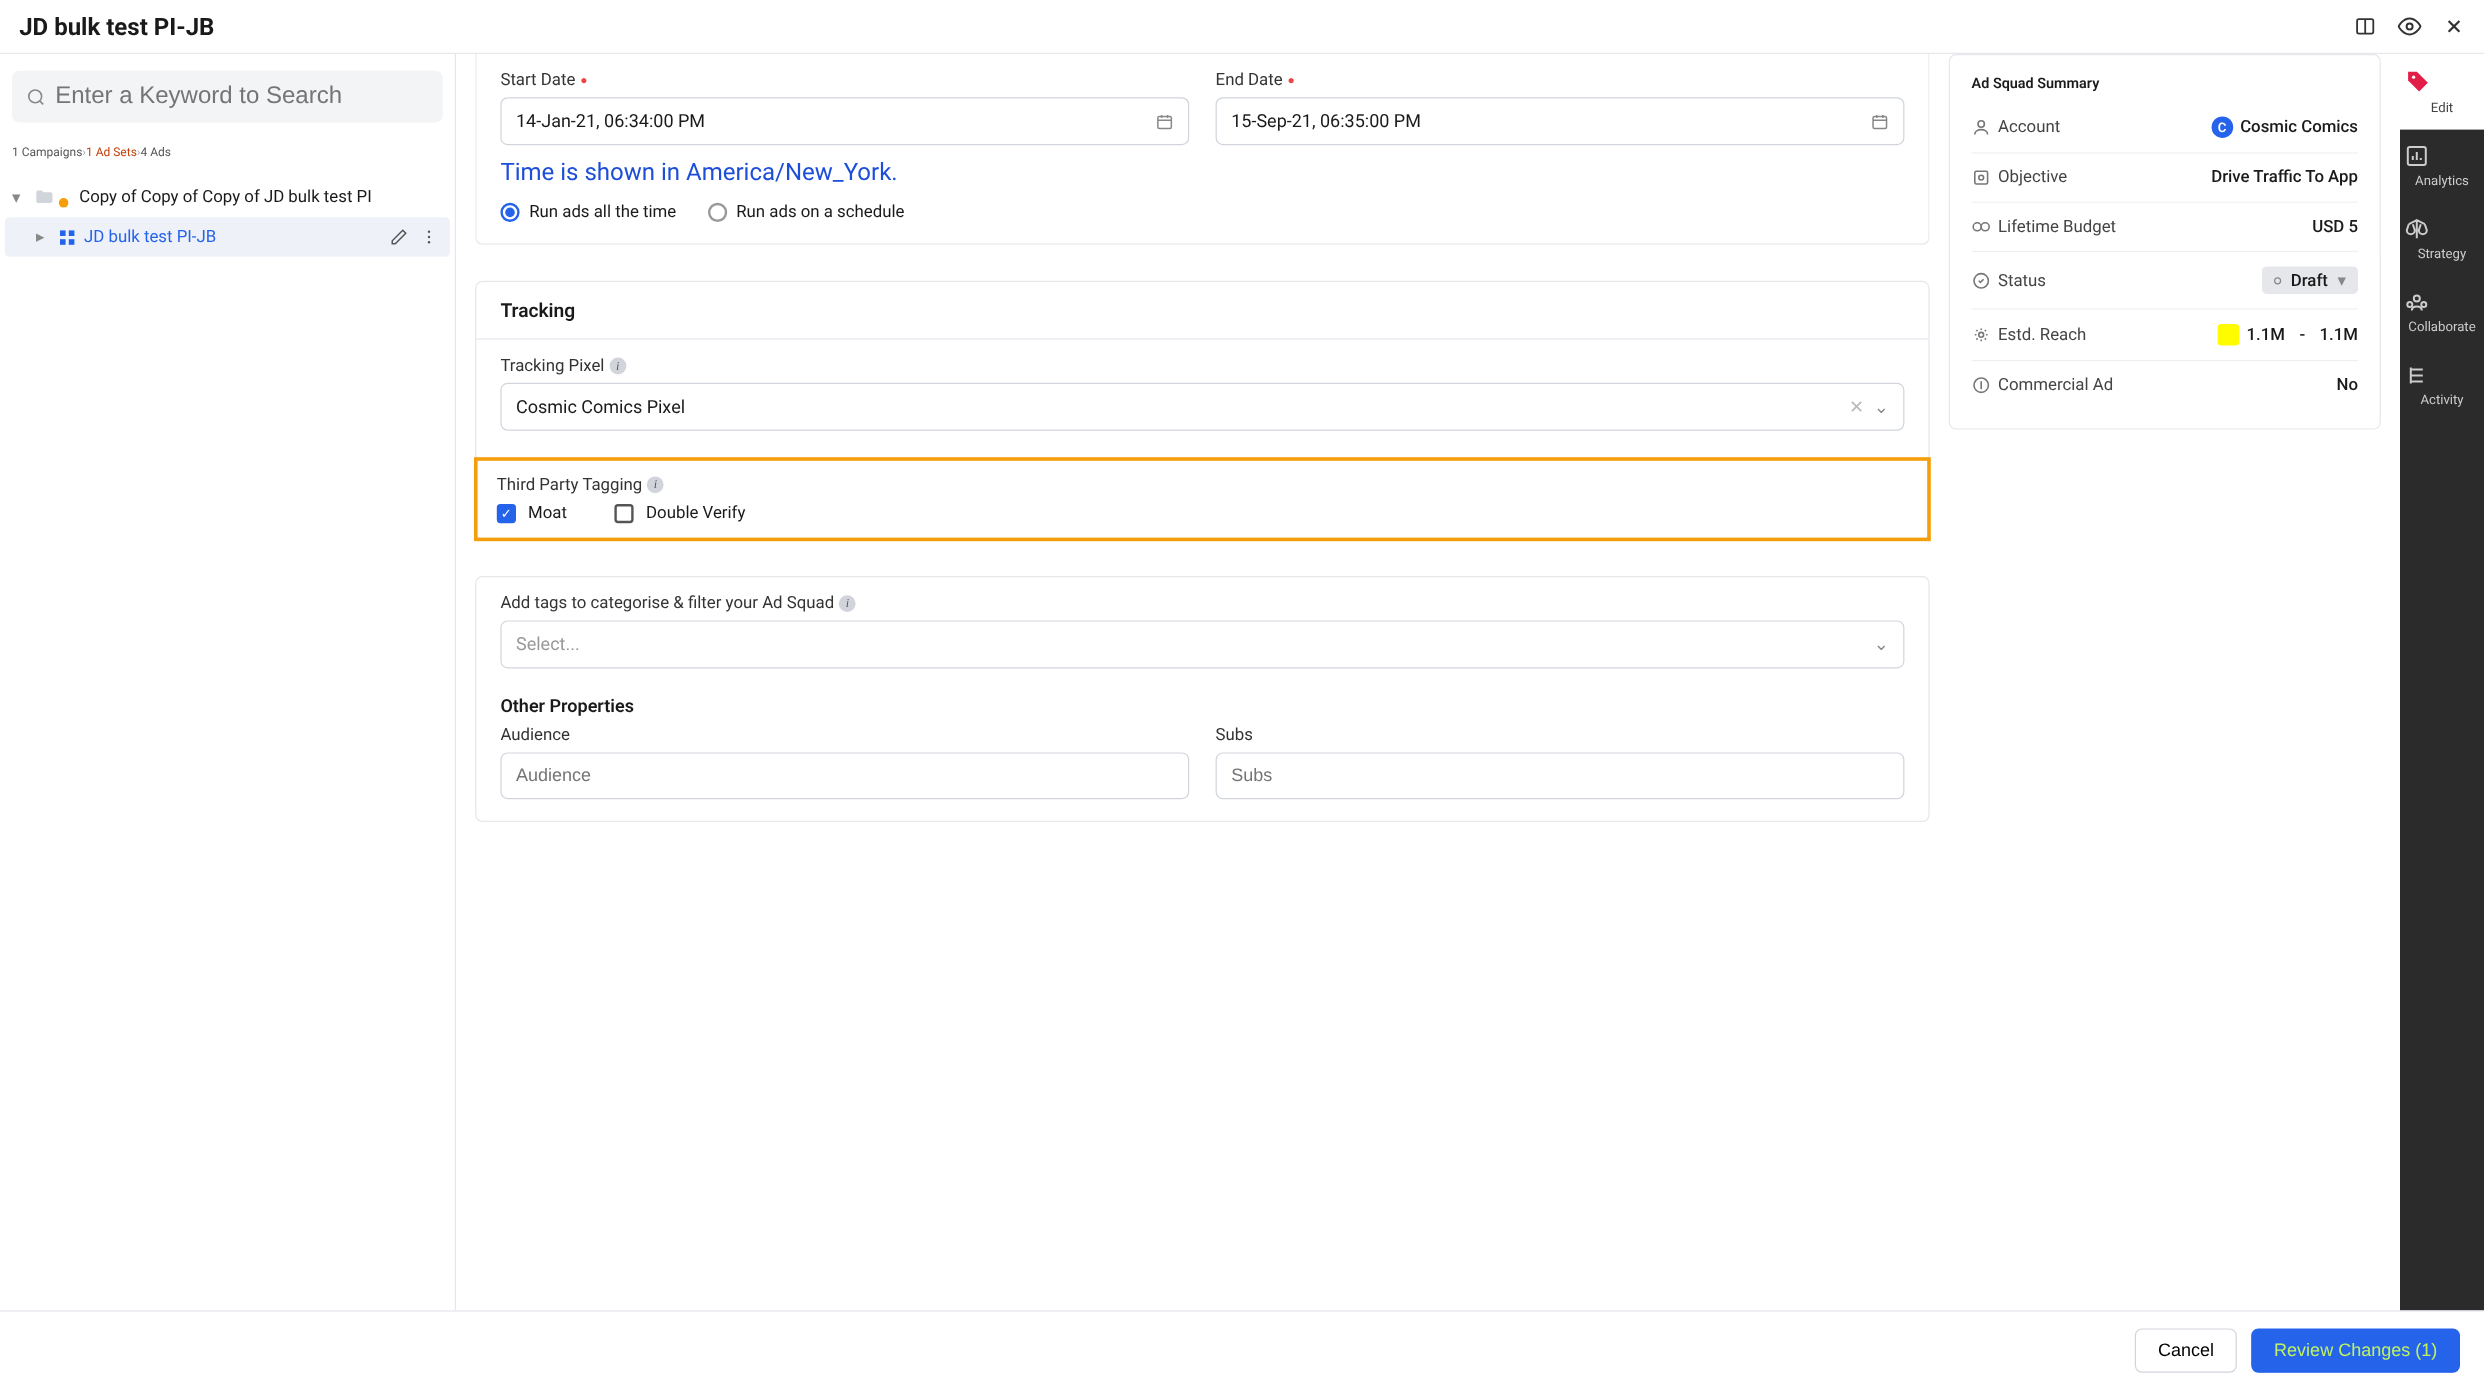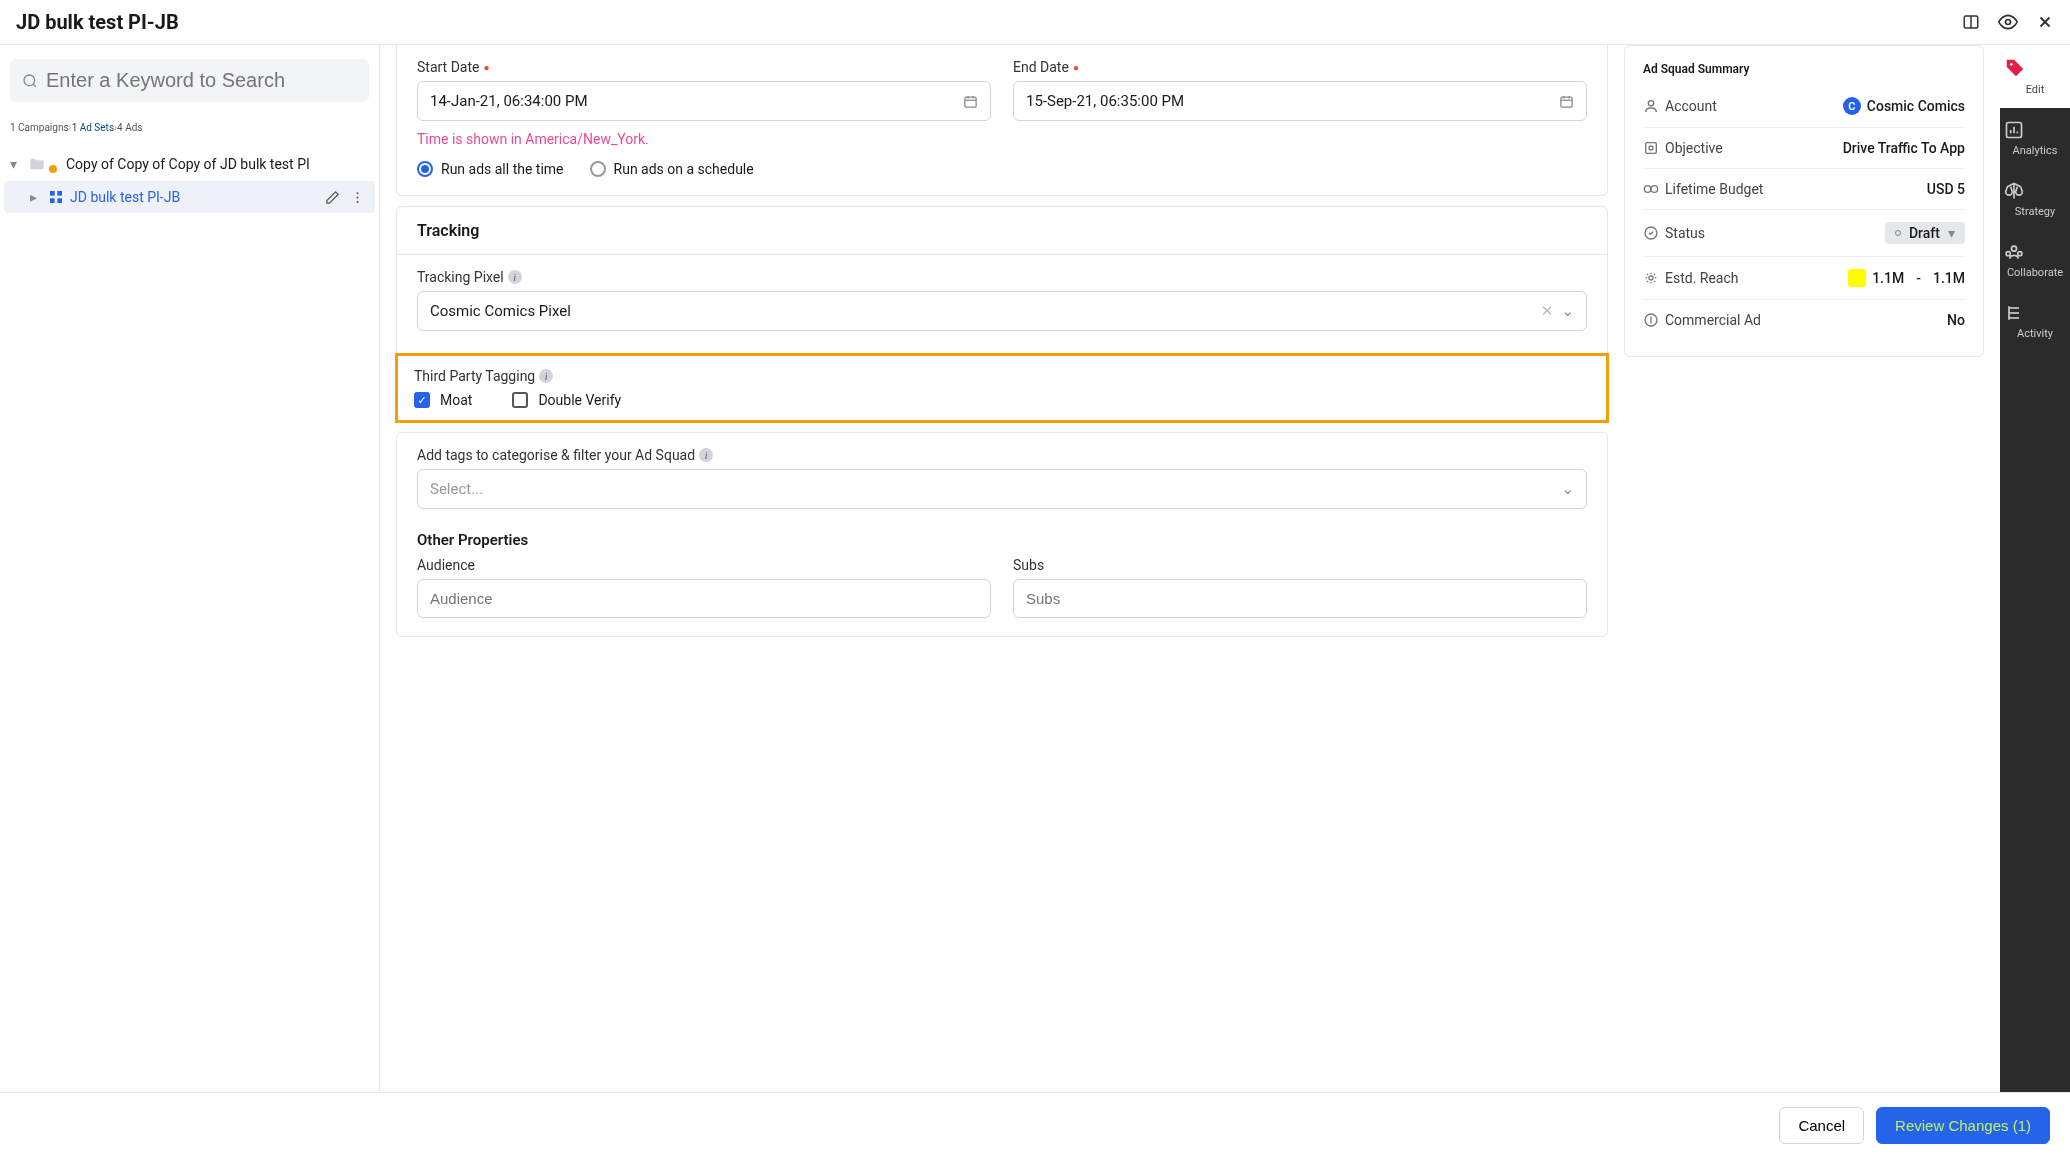--- a/index.html
+++ b/index.html
@@ -14,53 +14,53 @@
   .icon-btn { cursor: pointer; color: #333; }
   
   
   .body { display: flex; flex: 1; min-height: 0; }
   
   
   .sidebar-left { width: 380px; border-right: 1px solid #e5e7eb; display: flex; flex-direction: column; }
   .search-box { margin: 14px 10px; background: #f3f4f6; border-radius: 6px; display: flex; align-items: center; padding: 10px 12px; gap: 8px; }
   .search-box input { border: none; background: transparent; outline: none; font-size: 20px; flex: 1; color: #555; }
   .breadcrumbs { padding: 6px 10px 10px; font-size: 10px; color: #555; display: flex; gap: 0; align-items: center; flex-wrap: wrap; }
-  .breadcrumbs .crumb-active { color: #0c4a6e; }
+  .breadcrumbs .crumb-active { color: #c2410c; }
   .breadcrumbs .sep { color: #aaa; }
   .tree { padding: 4px 0; font-size: 14px; }
   .tree-row { display: flex; align-items: center; padding: 8px 10px; gap: 6px; }
   .tree-row.selected { background: #eef2f8; border-radius: 4px; margin: 0 4px; }
   .tree-row .expand { color: #888; width: 12px; }
   .tree-row .label { flex: 1; }
   .tree-row.selected .label a { color: #2563eb; text-decoration: none; }
   .tree-indent-1 { padding-left: 26px; }
   .tree-row .row-actions { display: flex; gap: 10px; color: #555; }
   .folder-icon { color: #ccc; }
   .folder-dot { width: 8px; height: 8px; background: #f59e0b; border-radius: 50%; position: relative; left: -3px; top: 5px; }
   .adset-icon { color: #2563eb; }
   
   
   .main { flex: 1; display: flex; gap: 16px; padding: 0 16px; overflow-y: auto; background: #fff; }
   .form-col { flex: 1.4; min-width: 0; }
   .summary-col { width: 360px; flex-shrink: 0; }
   
-  .card { border: 1px solid #e5e7eb; border-radius: 6px; background: #fff; margin-bottom: 10px; }
+  .card { border: 1px solid #e5e7eb; border-radius: 6px; background: #fff; margin-bottom: 30px; }
   .card-header { padding: 14px 20px; border-bottom: 1px solid #e5e7eb; font-size: 16px; font-weight: 600; }
   .card-body { padding: 14px 20px 18px; }
   .card.no-top-border { border-top: none; border-top-left-radius: 0; border-top-right-radius: 0; }
   
   .field-row { display: flex; gap: 22px; }
   .field { flex: 1; }
   .field-label { font-size: 14px; color: #333; margin-bottom: 6px; display: flex; align-items: center; gap: 4px; }
   .req { color: #ef4444; font-size: 10px; }
   .info-dot { width: 14px; height: 14px; border-radius: 50%; background: #d1d5db; display: inline-flex; align-items: center; justify-content: center; font-size: 10px; color: #555; font-style: italic; font-family: Georgia, serif; }
   .input { width: 100%; border: 1px solid #d1d5db; border-radius: 6px; padding: 10px 12px; font-size: 15px; display: flex; align-items: center; justify-content: space-between; }
   .input input { border: none; outline: none; width: 100%; font-size: 15px; }
   .input .suffix { color: #888; display: flex; gap: 8px; align-items: center; }
-  .hint { font-size: 14px; color: #ec4899; margin-top: 10px; }
+  .hint { font-size: 20px; color: #1d4ed8; margin-top: 10px; }
   
   .radio-row { display: flex; gap: 26px; margin-top: 14px; align-items: center; }
   .radio { display: flex; align-items: center; gap: 8px; }
   .radio-ind { width: 16px; height: 16px; border: 2px solid #999; border-radius: 50%; display: inline-flex; align-items: center; justify-content: center; }
   .radio.checked .radio-ind { border-color: #2563eb; }
   .radio.checked .radio-ind::after { content: ""; width: 8px; height: 8px; background: #2563eb; border-radius: 50%; }
   
   .highlight-box { border: 3px solid #f59e0b; padding: 12px 16px; margin: 4px -2px -2px -2px; }
   .checkbox-row { display: flex; gap: 40px; margin-top: 8px; }
   .checkbox { display: flex; align-items: center; gap: 10px; }

